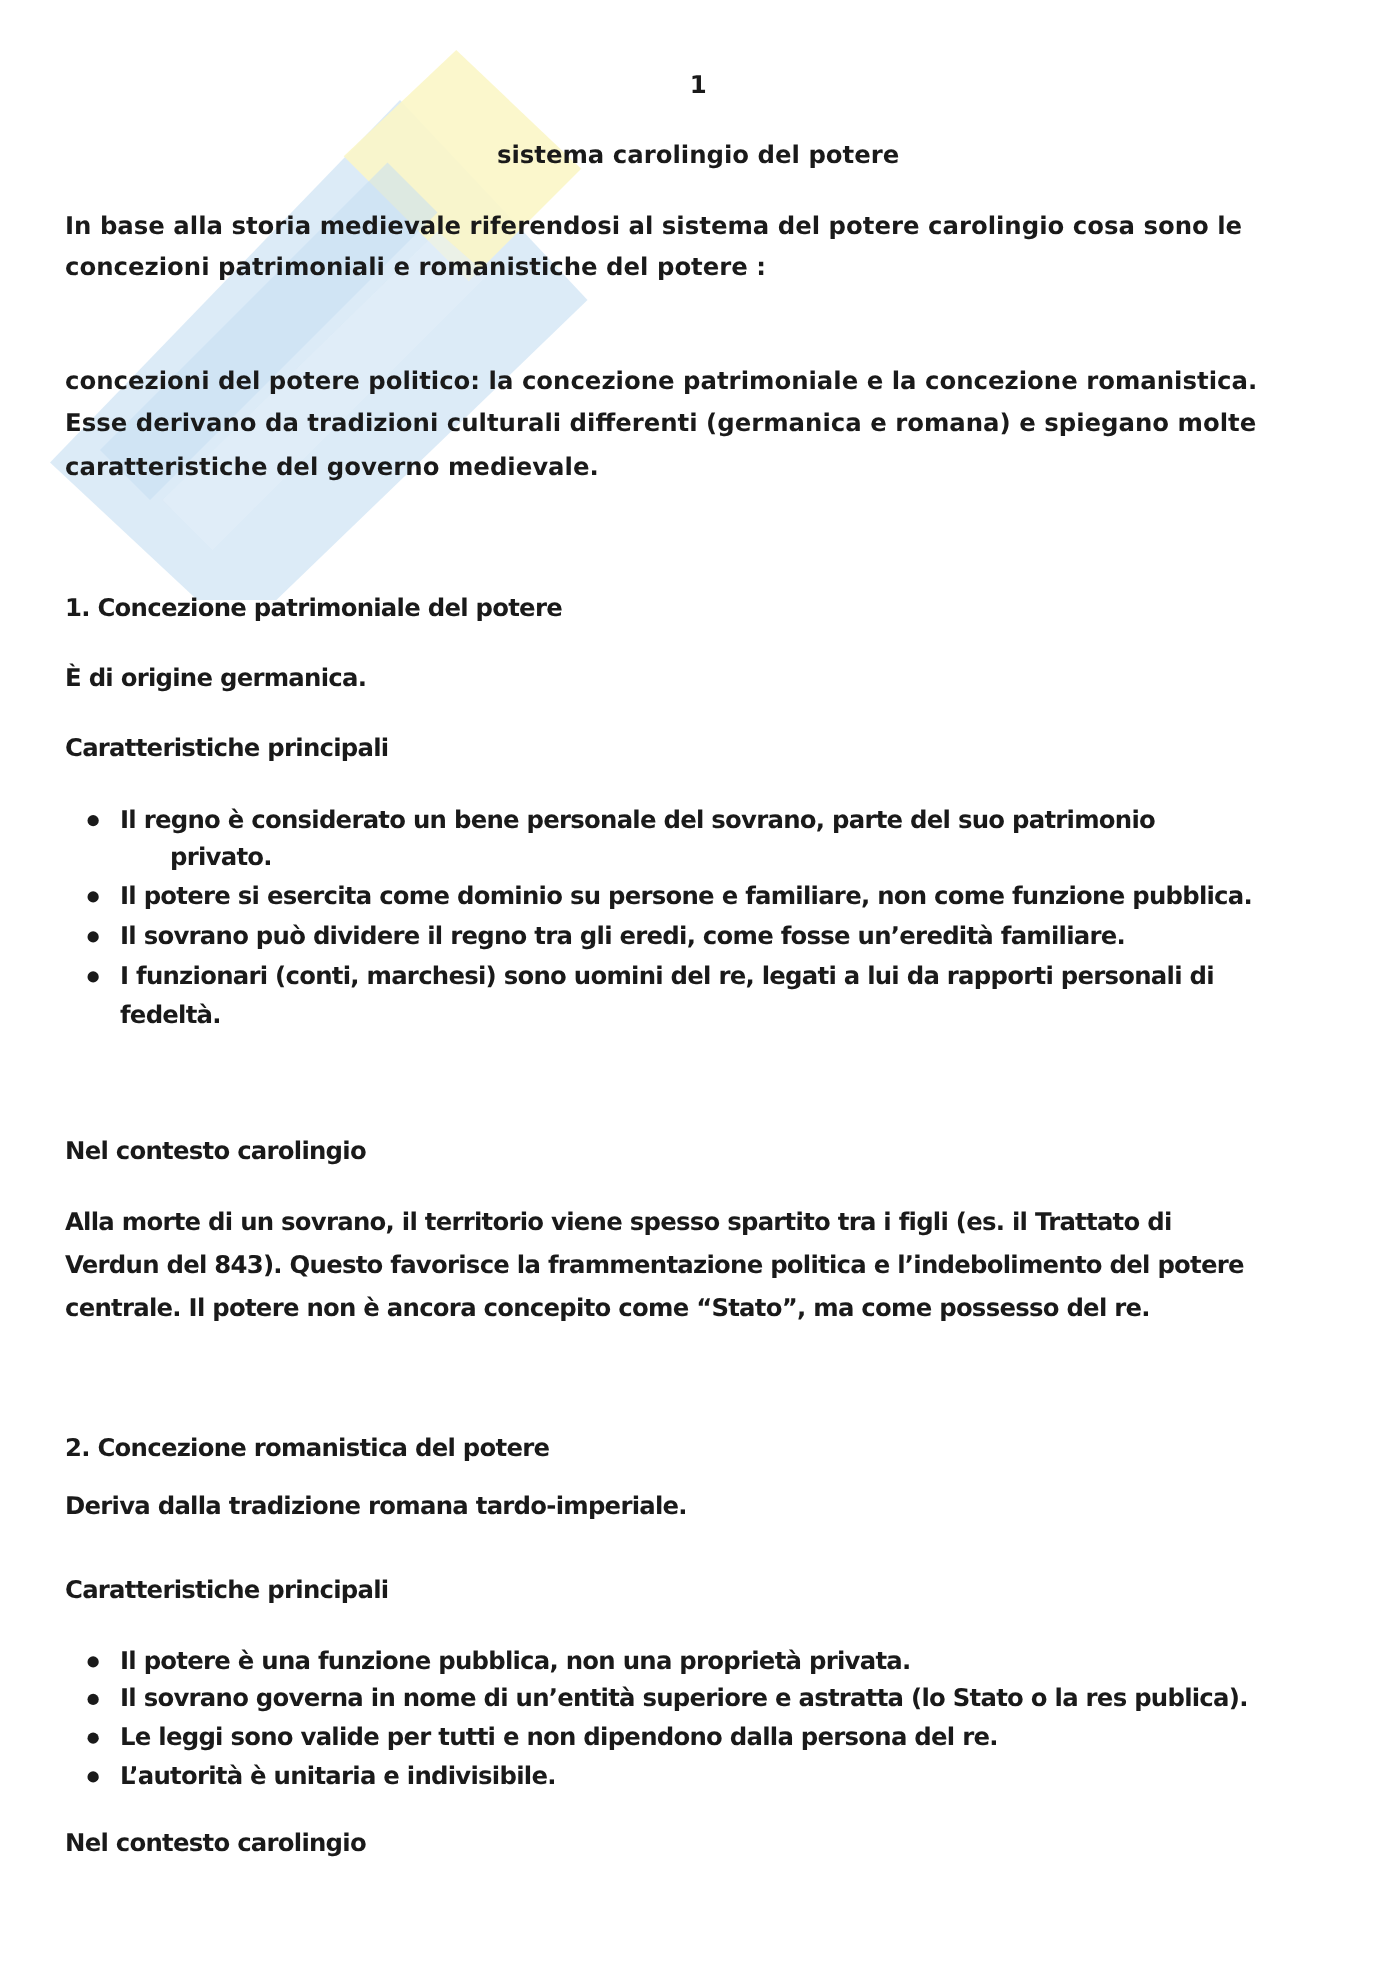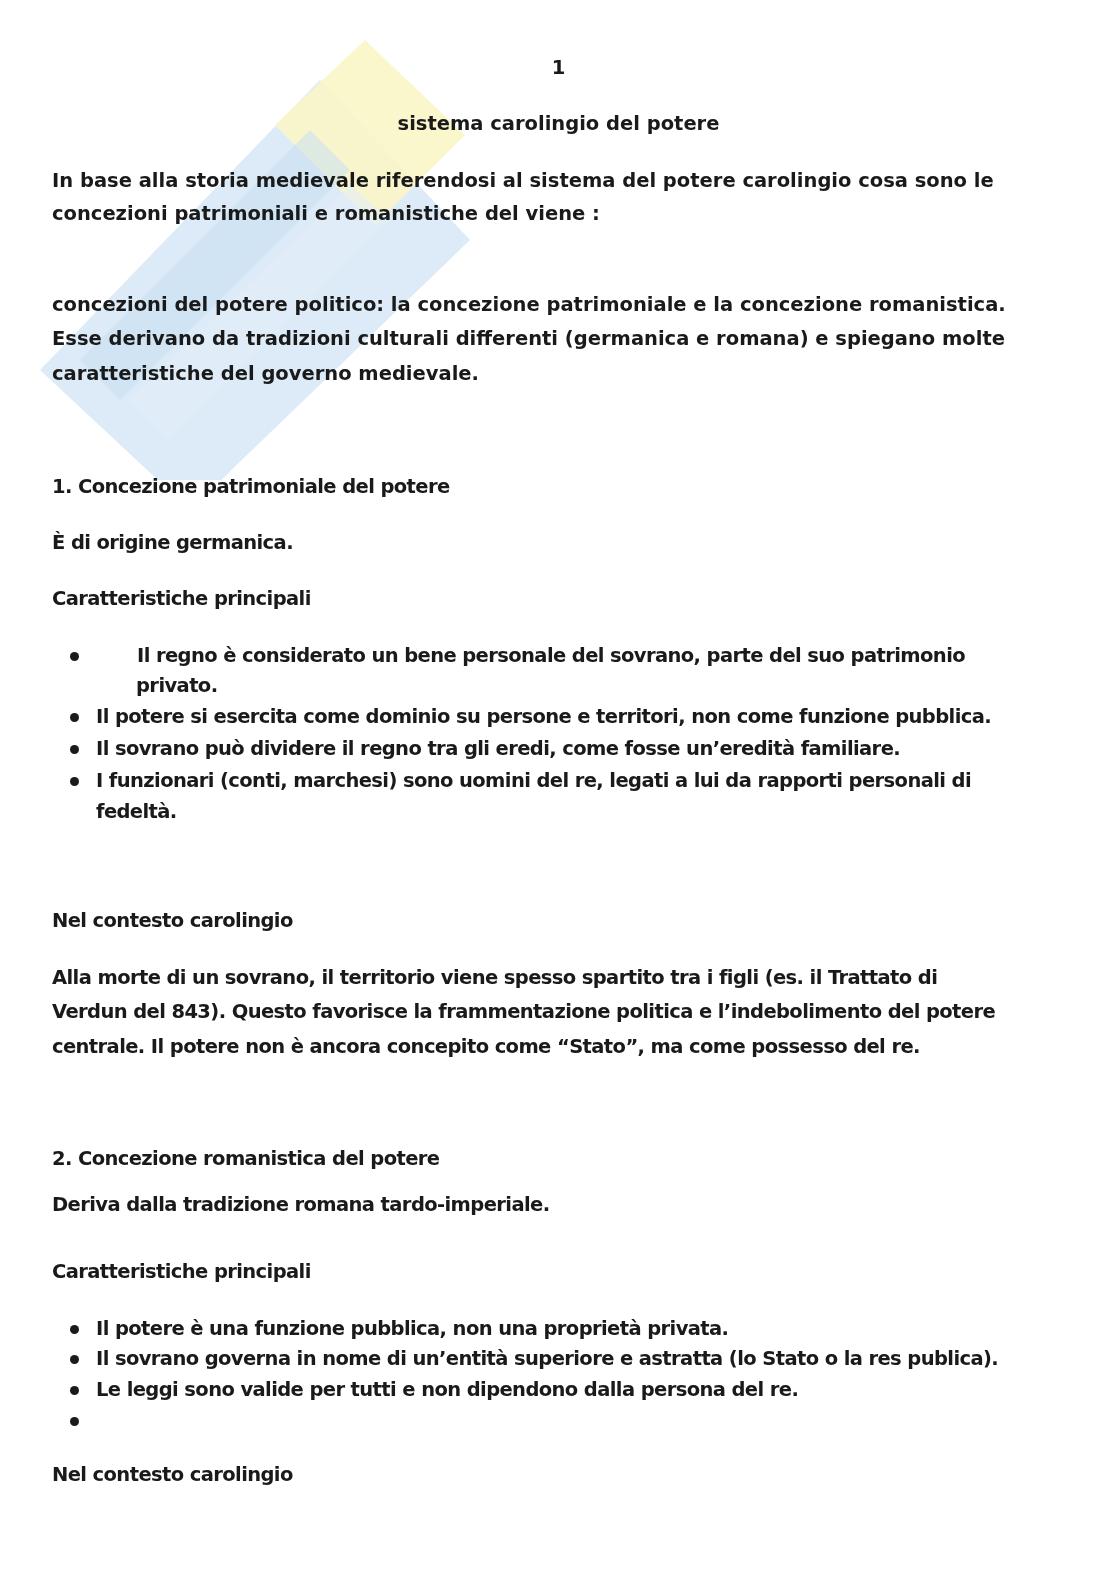--- a/index.html
+++ b/index.html
@@ -35,36 +35,36 @@
   <polygon points="60,320 290,90 330,130 100,360" fill="#c6def2" opacity="0.55"></polygon>
   <polygon points="110,360 330,145 370,180 150,400" fill="#e2eef8" opacity="0.6"></polygon>
 </svg>
 
 <div class="page">
 
   <div class="line center" style="top:68px;">1</div>
   <div class="line center" style="top:124px;">sistema carolingio del potere</div>
 
   <div class="line" style="top:181px;">In base alla storia medievale riferendosi al sistema del potere carolingio cosa sono le</div>
-  <div class="line" style="top:214px;">concezioni patrimoniali e romanistiche del viene :</div>
+  <div class="line" style="top:214px;">concezioni patrimoniali e romanistiche del potere :</div>
 
   <div class="line" style="top:305px;">concezioni del potere politico: la concezione patrimoniale e la concezione romanistica.</div>
   <div class="line" style="top:339px;">Esse derivano da tradizioni culturali differenti (germanica e romana) e spiegano molte</div>
   <div class="line" style="top:374px;">caratteristiche del governo medievale.</div>
 
   <div class="line condensed" style="top:487px;">1. Concezione patrimoniale del potere</div>
   <div class="line condensed" style="top:543px;">È di origine germanica.</div>
   <div class="line condensed" style="top:599px;">Caratteristiche principali</div>
 
   <span class="bullet-dot" style="top:656px;"></span>
-  <div class="line bullet-text condensed" style="top:656px;margin-left:41px;">Il regno è considerato un bene personale del sovrano, parte del suo patrimonio</div>
+  <div class="line bullet-text condensed" style="top:656px;">Il regno è considerato un bene personale del sovrano, parte del suo patrimonio</div>
   <div class="line bullet-text condensed" style="top:686px;margin-left:40px;">privato.</div>
 
   <span class="bullet-dot" style="top:717px;"></span>
-  <div class="line bullet-text condensed" style="top:717px;">Il potere si esercita come dominio su persone e territori, non come funzione pubblica.</div>
+  <div class="line bullet-text condensed" style="top:717px;">Il potere si esercita come dominio su persone e familiare, non come funzione pubblica.</div>
 
   <span class="bullet-dot" style="top:749px;"></span>
   <div class="line bullet-text condensed" style="top:749px;">Il sovrano può dividere il regno tra gli eredi, come fosse un’eredità familiare.</div>
 
   <span class="bullet-dot" style="top:781px;"></span>
   <div class="line bullet-text condensed" style="top:781px;">I funzionari (conti, marchesi) sono uomini del re, legati a lui da rapporti personali di</div>
   <div class="line bullet-text condensed" style="top:812px;">fedeltà.</div>
 
   <div class="line condensed" style="top:921px;">Nel contesto carolingio</div>
   <div class="line condensed" style="top:978px;">Alla morte di un sovrano, il territorio viene spesso spartito tra i figli (es. il Trattato di</div>
@@ -78,16 +78,17 @@
   <span class="bullet-dot" style="top:1329px;"></span>
   <div class="line bullet-text condensed" style="top:1329px;">Il potere è una funzione pubblica, non una proprietà privata.</div>
 
   <span class="bullet-dot" style="top:1359px;"></span>
   <div class="line bullet-text condensed" style="top:1359px;">Il sovrano governa in nome di un’entità superiore e astratta (lo Stato o la res publica).</div>
 
   <span class="bullet-dot" style="top:1390px;"></span>
   <div class="line bullet-text condensed" style="top:1390px;">Le leggi sono valide per tutti e non dipendono dalla persona del re.</div>
 
   <span class="bullet-dot" style="top:1421px;"></span>
+  <div class="line bullet-text condensed" style="top:1421px;">L’autorità è unitaria e indivisibile.</div>
 
   <div class="line condensed" style="top:1475px;">Nel contesto carolingio</div>
 
 </div>
 
 </body></html>

